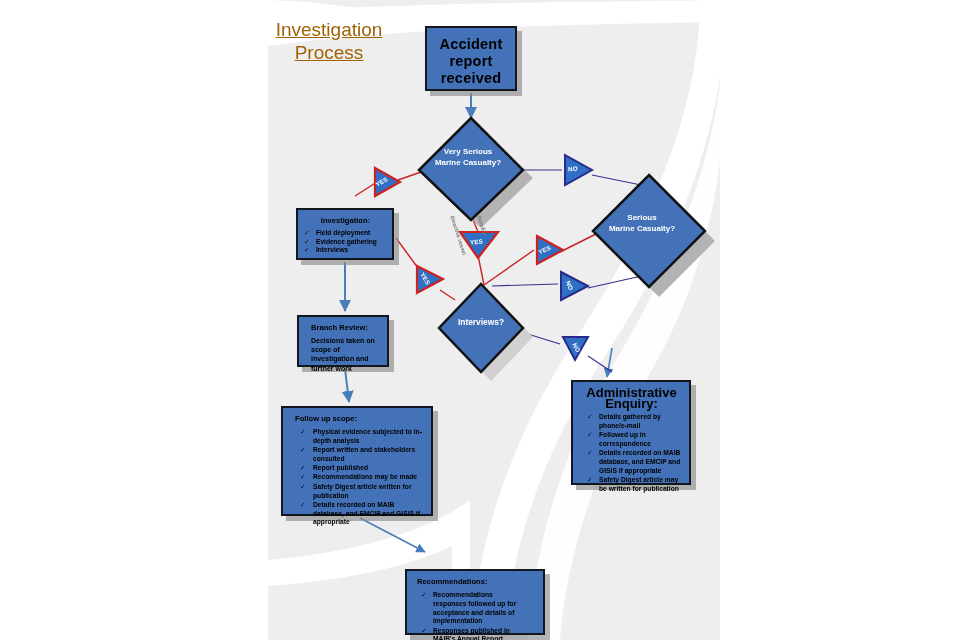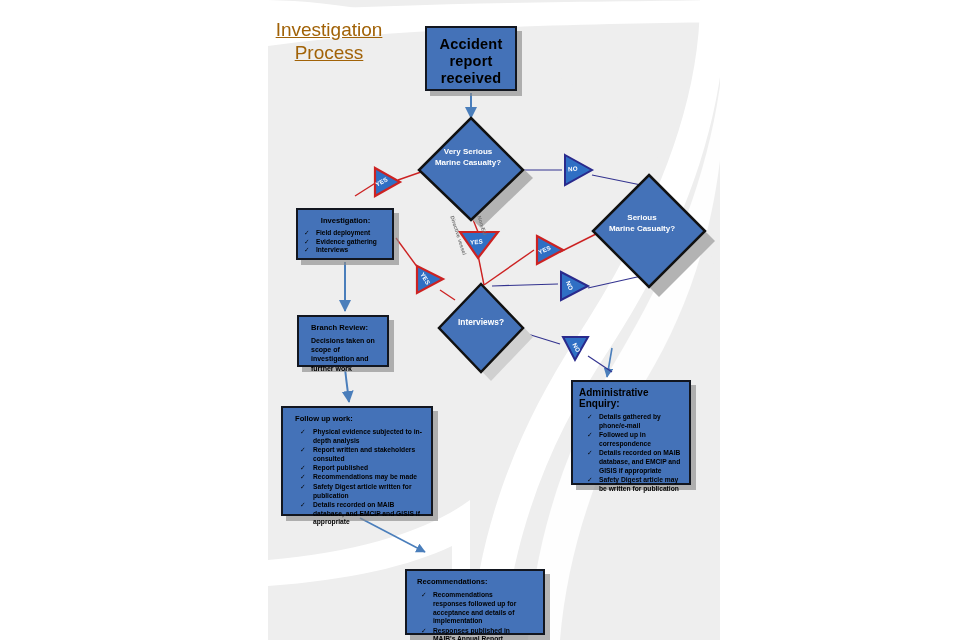--- a/index.html
+++ b/index.html
@@ -39,21 +39,21 @@
   #box-branch{left:297px;top:315px;width:92px;height:52px;padding:5px 5px 0 7px;}
   #box-branch .hd{font-size:7.6px;line-height:11px;margin-bottom:3px;text-align:left;padding-left:5px;}
   #box-branch .body{font-size:7px;line-height:9.2px;font-weight:bold;padding-left:5px;}
 
   #box-follow{left:281px;top:406px;width:152px;height:110px;padding:5px 6px 0 8px;}
   #box-follow .hd{font-size:7.6px;line-height:11px;margin-bottom:4px;text-align:left;padding-left:4px;}
   #box-follow li{font-size:6.7px;line-height:8.8px;padding-left:22px;margin-bottom:.5px;}
   #box-follow li:before{left:9px;}
 
   #box-admin{left:571px;top:380px;width:120px;height:105px;padding:5px 5px 0 6px;}
-  #box-admin .hd{font-size:10px;line-height:11px;margin-bottom:4px;text-align:left;}
+  #box-admin .hd{font-size:13px;line-height:11px;margin-bottom:4px;text-align:center;}
   #box-admin li{font-size:6.7px;line-height:8.8px;padding-left:20px;margin-bottom:.5px;}
   #box-admin li:before{left:8px;}
 
   #box-recs{left:405px;top:569px;width:140px;height:66px;padding:5px 20px 0 6px;}
   #box-recs .hd{font-size:7.6px;line-height:11px;margin-bottom:4px;text-align:left;padding-left:4px;}
   #box-recs li{font-size:6.7px;line-height:8.8px;padding-left:20px;margin-bottom:.5px;}
   #box-recs li:before{left:8px;}
 
   
   .dlabel{position:absolute;color:#ffffff;font-weight:bold;text-align:center;
@@ -181,21 +181,21 @@
       <li>Interviews</li>
     </ul>
   </div>
 
   <div class="box" id="box-branch">
     <span class="hd">Branch Review:</span>
     <div class="body">Decisions taken on scope of investigation and further work</div>
   </div>
 
   <div class="box" id="box-follow">
-    <span class="hd">Follow up work:</span>
+    <span class="hd">Follow up scope:</span>
     <ul>
       <li>Physical evidence subjected to in-depth analysis</li>
       <li>Report written and stakeholders consulted</li>
       <li>Report published</li>
       <li>Recommendations may be made</li>
       <li>Safety Digest article written for publication</li>
       <li>Details recorded on MAIB database, and EMCIP and GISIS if appropriate</li>
     </ul>
   </div>
 

